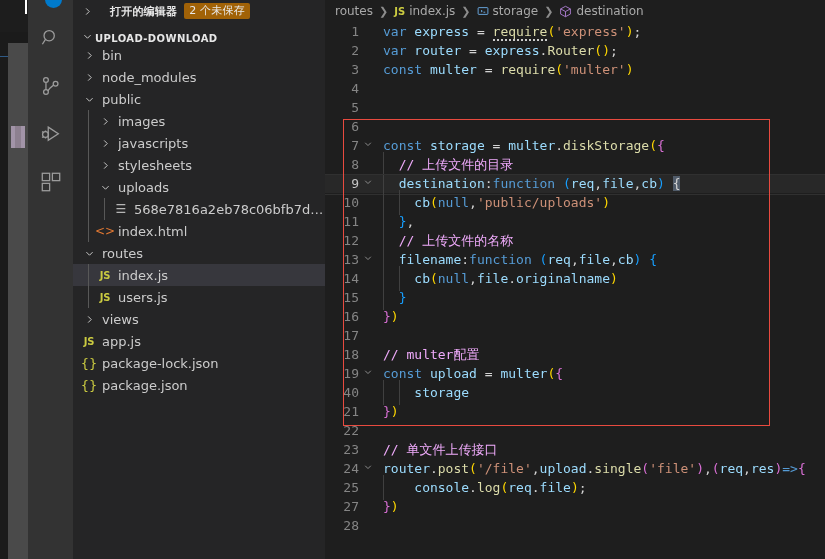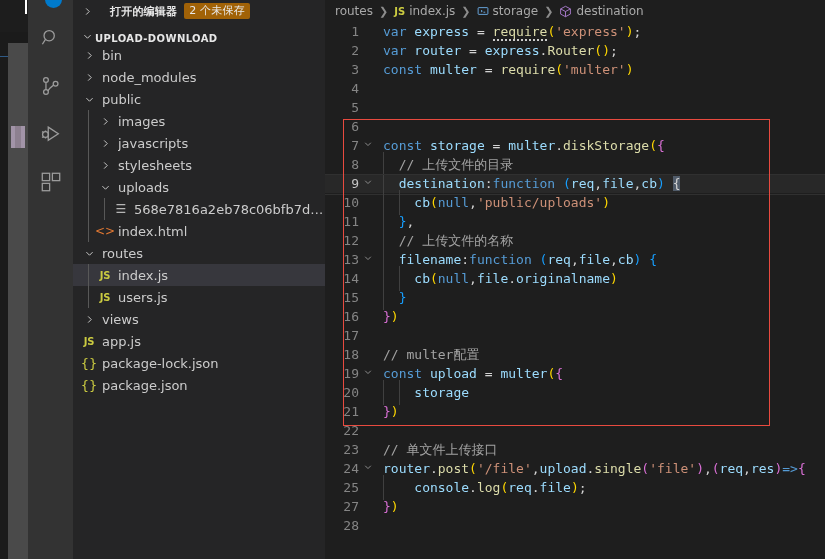--- a/index.html
+++ b/index.html
@@ -218,21 +218,21 @@
     top: -3px; height: 25px;
     width: 1px;
     background: #404040;
   }
 
   
   .t-key   { color: #569cd6; }
   .t-var   { color: #9cdcfe; }
   .t-fn    { color: #dcdcaa; }
   .t-str   { color: #ce9178; }
-  .t-cmt   { color: #a3a3a3; }
+  .t-cmt   { color: #f0abfc; }
   .t-op    { color: #d4d4d4; }
   .t-plain { color: #d4d4d4; }
   .t-p1    { color: #ffd700; }
   .t-p2    { color: #da70d6; }
   .t-p3    { color: #179fff; }
   .t-prop  { color: #9cdcfe; }
 
   .cursor-bracket {
     background: #515c6a;
     color: #d4d4d4;
@@ -526,21 +526,21 @@
                 <path d="M3.5 6 L8 10.5 L12.5 6"></path>
               </svg></span><span class="ctext"><span class="ig" style="left: 6px;"></span><span class="t-plain">  </span><span class="t-prop">filename</span><span class="t-op">:</span><span class="t-key">function </span><span class="t-p3">(</span><span class="t-var">req</span><span class="t-op">,</span><span class="t-var">file</span><span class="t-op">,</span><span class="t-var">cb</span><span class="t-p3">)</span><span class="t-op"> </span><span class="t-p3">{</span></span></div>
           <div class="code-line"><span class="ln">14</span><span class="fold">&nbsp;</span><span class="ctext"><span class="ig" style="left: 6px;"></span><span class="ig" style="left: 22px;"></span><span class="t-plain">    </span><span class="t-var">cb</span><span class="t-p1">(</span><span class="t-key">null</span><span class="t-op">,</span><span class="t-var">file</span><span class="t-op">.</span><span class="t-var">originalname</span><span class="t-p1">)</span></span></div>
           <div class="code-line"><span class="ln">15</span><span class="fold">&nbsp;</span><span class="ctext"><span class="ig" style="left: 6px;"></span><span class="t-plain">  </span><span class="t-p3">}</span></span></div>
           <div class="code-line"><span class="ln">16</span><span class="fold">&nbsp;</span><span class="ctext"><span class="t-p2">}</span><span class="t-p1">)</span></span></div>
           <div class="code-line"><span class="ln">17</span><span class="fold">&nbsp;</span><span class="ctext">&nbsp;</span></div>
           <div class="code-line"><span class="ln">18</span><span class="fold">&nbsp;</span><span class="ctext"><span class="t-cmt">// multer配置</span></span></div>
           <div class="code-line"><span class="ln">19</span><span class="fold"><svg width="10" height="10" viewBox="0 0 16 16" fill="none" stroke="#8b8b8b" stroke-width="1.6">
                 <path d="M3.5 6 L8 10.5 L12.5 6"></path>
               </svg></span><span class="ctext"><span class="t-key">const </span><span class="t-var">upload</span><span class="t-op"> = </span><span class="t-var">multer</span><span class="t-p1">(</span><span class="t-p2">{</span></span></div>
-          <div class="code-line"><span class="ln">20</span><span class="fold">&nbsp;</span><span class="ctext"><span class="ig" style="left: 6px;"></span><span class="ig" style="left: 22px;"></span><span class="t-plain">    </span><span class="t-var">storage</span></span></div>
+          <div class="code-line"><span class="ln">40</span><span class="fold">&nbsp;</span><span class="ctext"><span class="ig" style="left: 6px;"></span><span class="ig" style="left: 22px;"></span><span class="t-plain">    </span><span class="t-var">storage</span></span></div>
           <div class="code-line"><span class="ln">21</span><span class="fold">&nbsp;</span><span class="ctext"><span class="t-p2">}</span><span class="t-p1">)</span></span></div>
           <div class="code-line"><span class="ln">22</span><span class="fold">&nbsp;</span><span class="ctext">&nbsp;</span></div>
           <div class="code-line"><span class="ln">23</span><span class="fold">&nbsp;</span><span class="ctext"><span class="t-cmt">// 单文件上传接口</span></span></div>
           <div class="code-line"><span class="ln">24</span><span class="fold"><svg width="10" height="10" viewBox="0 0 16 16" fill="none" stroke="#8b8b8b" stroke-width="1.6">
                 <path d="M3.5 6 L8 10.5 L12.5 6"></path>
               </svg></span><span class="ctext"><span class="t-var">router</span><span class="t-op">.</span><span class="t-fn">post</span><span class="t-p1">(</span><span class="t-str">'/file'</span><span class="t-op">,</span><span class="t-var">upload</span><span class="t-op">.</span><span class="t-fn">single</span><span class="t-p2">(</span><span class="t-str">'file'</span><span class="t-p2">)</span><span class="t-op">,</span><span class="t-p2">(</span><span class="t-var">req</span><span class="t-op">,</span><span class="t-var">res</span><span class="t-p2">)</span><span class="t-key">=&gt;</span><span class="t-p2">{</span></span></div>
           <div class="code-line"><span class="ln">25</span><span class="fold">&nbsp;</span><span class="ctext"><span class="ig" style="left: 6px;"></span><span class="t-plain">    </span><span class="t-var">console</span><span class="t-op">.</span><span class="t-fn">log</span><span class="t-p1">(</span><span class="t-var">req</span><span class="t-op">.</span><span class="t-var">file</span><span class="t-p1">)</span><span class="t-op">;</span></span></div>
           <div class="code-line"><span class="ln">27</span><span class="fold">&nbsp;</span><span class="ctext"><span class="t-p2">}</span><span class="t-p1">)</span></span></div>
           <div class="code-line"><span class="ln">28</span><span class="fold">&nbsp;</span><span class="ctext">&nbsp;</span></div>
         </div>

